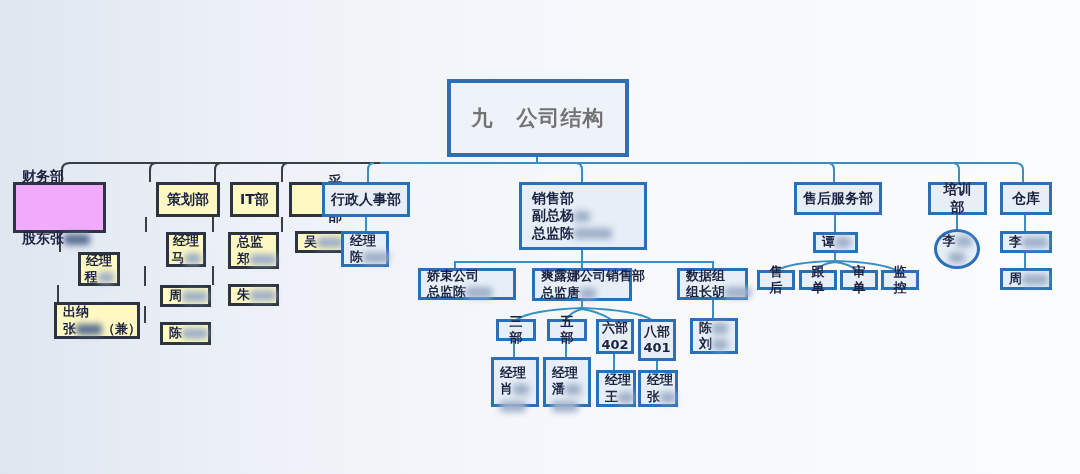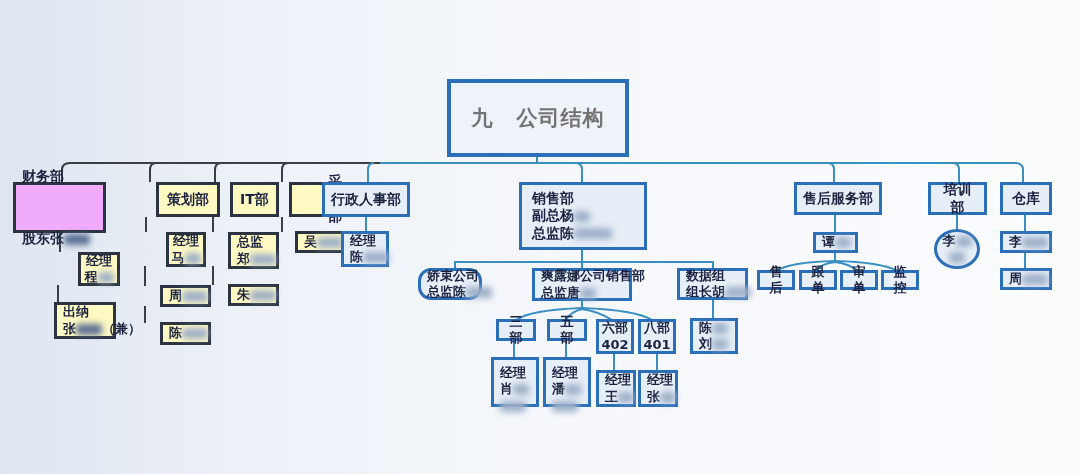--- a/index.html
+++ b/index.html
@@ -87,21 +87,21 @@
 </div>
 
 <div class="node dark fs15" style="left:13px;top:182px;width:93px;height:51px;">
   <span class="line">财务部</span>
   <span class="line"><span>股东张</span><span class="blur dark"></span></span>
 </div>
 <div class="node darkgray center fs11" style="left:38px;top:252px;width:42px;height:34px;">
   <span class="line">经理</span>
   <span class="line"><span>程</span><span class="blur sm"></span></span>
 </div>
-<div class="node darkgray fs11" style="left:14px;top:302px;width:62px;height:37px;">
+<div class="node darkgray fs11" style="left:14px;top:302px;width:86px;height:37px;">
   <span class="line">出纳</span>
   <span class="line"><span>张</span><span class="blur dark"></span><span>（兼）</span></span>
 </div>
 
 <div class="node darkgray center fs15" style="left:116px;top:182px;width:64px;height:35px;">
   <span>策划部</span>
 </div>
 <div class="node darkgray center fs11" style="left:126px;top:232px;width:40px;height:35px;">
   <span class="line">经理</span>
   <span class="line"><span>马</span><span class="blur sm"></span></span>
@@ -137,21 +137,21 @@
 <div class="node fs11" style="left:341px;top:231px;width:48px;height:36px;">
   <span class="line">经理</span>
   <span class="line"><span>陈</span><span class="blur"></span></span>
 </div>
 
 <div class="node fs15" style="left:519px;top:182px;width:128px;height:68px;padding-left:10px;">
   <span class="line">销售部</span>
   <span class="line"><span>副总杨</span><span class="blur sm"></span></span>
   <span class="line"><span>总监陈</span><span class="blur lg"></span></span>
 </div>
-<div class="node fs11" style="left:418px;top:268px;width:64px;height:32px;border-radius:13px;">
+<div class="node fs11" style="left:418px;top:268px;width:98px;height:32px;">
   <span class="line">娇束公司</span>
   <span class="line"><span>总监陈</span><span class="blur"></span></span>
 </div>
 <div class="node fs11" style="left:532px;top:268px;width:100px;height:33px;">
   <span class="line">爽露娜公司销售部</span>
   <span class="line"><span>总监唐</span><span class="blur sm"></span></span>
 </div>
 <div class="node fs11" style="left:677px;top:268px;width:71px;height:32px;">
   <span class="line">数据组</span>
   <span class="line"><span>组长胡</span><span class="blur"></span></span>
@@ -164,21 +164,21 @@
 <div class="node center fs11" style="left:496px;top:319px;width:40px;height:22px;">
   <span>三部</span>
 </div>
 <div class="node center fs11" style="left:547px;top:319px;width:40px;height:22px;">
   <span>五部</span>
 </div>
 <div class="node center fs11" style="left:596px;top:319px;width:38px;height:35px;">
   <span class="line">六部</span>
   <span class="line">402</span>
 </div>
-<div class="node center fs11" style="left:638px;top:319px;width:38px;height:35px;text-align:center;">
+<div class="node center fs11" style="left:638px;top:319px;width:38px;height:42px;text-align:center;">
   <span class="line">八部</span>
   <span class="line">401</span>
 </div>
 <div class="node fs11" style="left:491px;top:357px;width:48px;height:50px;justify-content:flex-start;padding-top:5px;">
   <span class="line">经理</span>
   <span class="line"><span>肖</span><span class="blur sm"></span></span>
   <span class="line"><span class="blur"></span></span>
 </div>
 <div class="node fs11" style="left:543px;top:357px;width:48px;height:50px;justify-content:flex-start;padding-top:5px;">
   <span class="line">经理</span>

